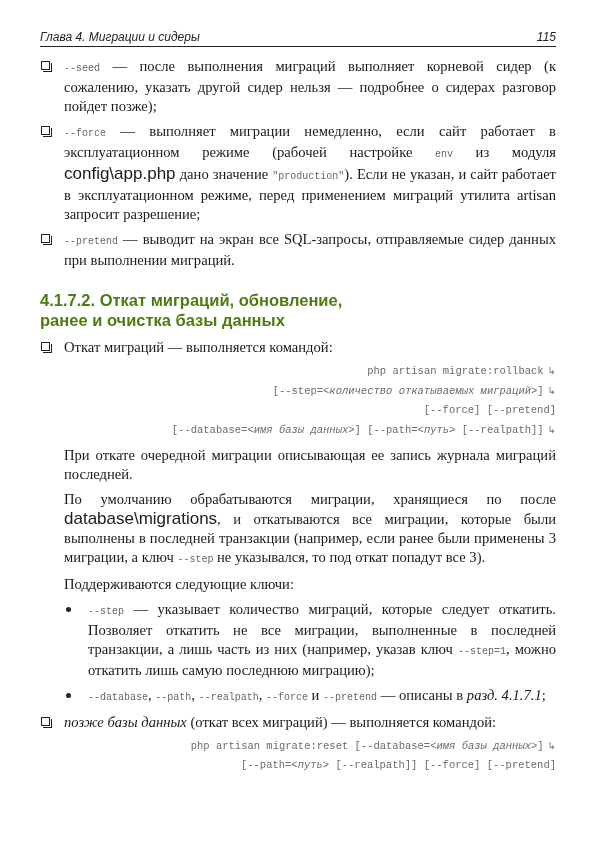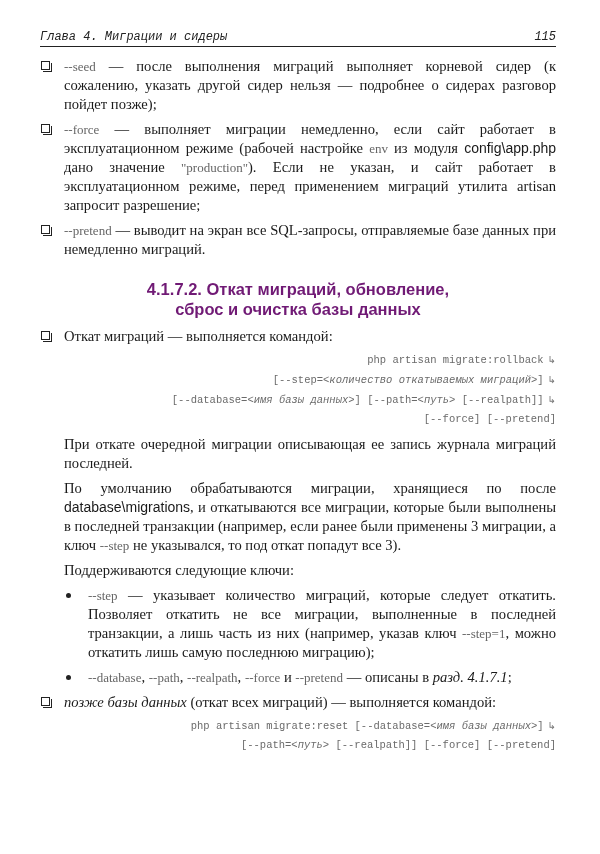--- a/index.html
+++ b/index.html
@@ -1,29 +1,29 @@
 <!DOCTYPE html>
 <html><head>
 <meta charset="utf-8">
 <style>
   html, body { margin: 0; padding: 0; background: #ffffff; }
   body { width: 600px; height: 854px; position: relative; overflow: hidden; color: #1a1a1a; }
   .page { position: absolute; left: 40px; top: 28px; width: 516px; }
   .running-head { display: flex; justify-content: space-between; align-items: flex-end;
-    font-family: Liberation Mono, monospace; font-style: italic; font-size: 12px; color: #222;
+    font-family: Liberation Sans, sans-serif; font-style: italic; font-size: 12px; color: #222;
     border-bottom: 1.2px solid #222; padding-bottom: 2px; height: 16px; }
   .running-head .pg { font-style: italic; text-align: center; }
   .body { font-family: "Liberation Serif", serif; font-size: 14.6px; line-height: 19px; text-align: justify; }
   .item { position: relative; padding-left: 24px; margin-top: 6px; }
   .item .box { position: absolute; left: 1px; top: 4px; width: 9px; height: 9px; border: 1.3px solid #222; box-sizing: border-box; }
   .item .box::after { content: ""; position: absolute; right: -3px; bottom: -3px; width: 9px; height: 9px; border-right: 1.5px solid #222; border-bottom: 1.5px solid #222; box-sizing: border-box; }
-  .mono { font-family: Liberation Serif, serif; font-size: 13px; color: #666; }
-  .sans { font-family: "Liberation Sans", sans-serif; font-size: 14px; }
+  .mono { font-family: Liberation Mono, monospace; font-size: 10px; color: #666; }
+  .sans { font-family: "Liberation Sans", sans-serif; font-size: 17px; }
   .it { font-style: italic; }
-  h3 { font-family: "Liberation Sans", sans-serif; font-weight: bold; font-size: 16.5px; line-height: 20px; margin: 20px 0 8px 0; color: #701a75; text-align: center; }
+  h3 { font-family: "Liberation Sans", sans-serif; font-weight: bold; font-size: 16.5px; line-height: 20px; margin: 20px 0 8px 0; color: #4d7c0f; text-align: left; }
   .code { font-family: "Liberation Mono", monospace; font-size: 10.5px; color: #6a6a6a; line-height: 19px; margin: 4px 0 4px 0; text-align: right; }
   .code .ci { font-style: italic; }
   .cont { font-family: "DejaVu Sans", sans-serif; font-size: 10px; color: #777; margin-left: 4px; }
   .para { margin-top: 6px; }
   .bullet { position: relative; padding-left: 24px; margin-top: 6px; }
   .bullet .dot { position: absolute; left: 2px; top: 7px; width: 5px; height: 5px; border-radius: 50%; background: #222; }
 </style>
 </head>
 <body>
 
@@ -42,37 +42,37 @@
     </div>
 
 
     <div class="item">
       <span class="box"></span>
       <span class="mono">--force</span><span> — выполняет миграции немедленно, если сайт работает в эксплуатационном режиме (рабочей настройке </span><span class="mono">env</span><span> из модуля </span><span class="sans">config\app.php</span><span> дано значение </span><span class="mono">"production"</span><span>). Если не указан, и сайт работает в эксплуатационном режиме, перед применением миграций утилита artisan запросит разрешение;</span>
     </div>
 
     <div class="item">
       <span class="box"></span>
-      <span class="mono">--pretend</span><span> — выводит на экран все SQL-запросы, отправляемые базе данных при немедленно миграций.</span>
+      <span class="mono">--pretend</span><span> — выводит на экран все SQL-запросы, отправляемые сидер данных при выполнении миграций.</span>
     </div>
 
     <h3>
       <span>4.1.7.2. Откат миграций, обновление,</span><br>
-      <span>сброс и очистка базы данных</span>
+      <span>ранее и очистка базы данных</span>
     </h3>
 
     <div class="item" style="margin-top:0;">
       <span class="box"></span>
       <span>Откат миграций — выполняется командой:</span>
 
       <div class="code">
         <div><span>php artisan migrate:rollback</span><span class="cont">↳</span></div>
         <div><span>[--step=&lt;</span><span class="ci">количество откатываемых миграций</span><span>&gt;]</span><span class="cont">↳</span></div>
+        <div><span>[--force] [--pretend]</span></div>
         <div><span>[--database=&lt;</span><span class="ci">имя базы данных</span><span>&gt;] [--path=&lt;</span><span class="ci">путь</span><span>&gt; [--realpath]]</span><span class="cont">↳</span></div>
-        <div><span>[--force] [--pretend]</span></div>
       </div>
 
       <div class="para">При откате очередной миграции описывающая ее запись журнала миграций последней.</div>
 
       <div class="para"><span>По умолчанию обрабатываются миграции, хранящиеся по после </span><span class="sans">database\migrations</span><span>, и откатываются все миграции, которые были выполнены в последней транзакции (например, если ранее были применены 3 миграции, а ключ </span><span class="mono">--step</span><span> не указывался, то под откат попадут все 3).</span></div>
 
       <div class="para">Поддерживаются следующие ключи:</div>
 
       <div class="bullet">
         <span class="dot"></span>

